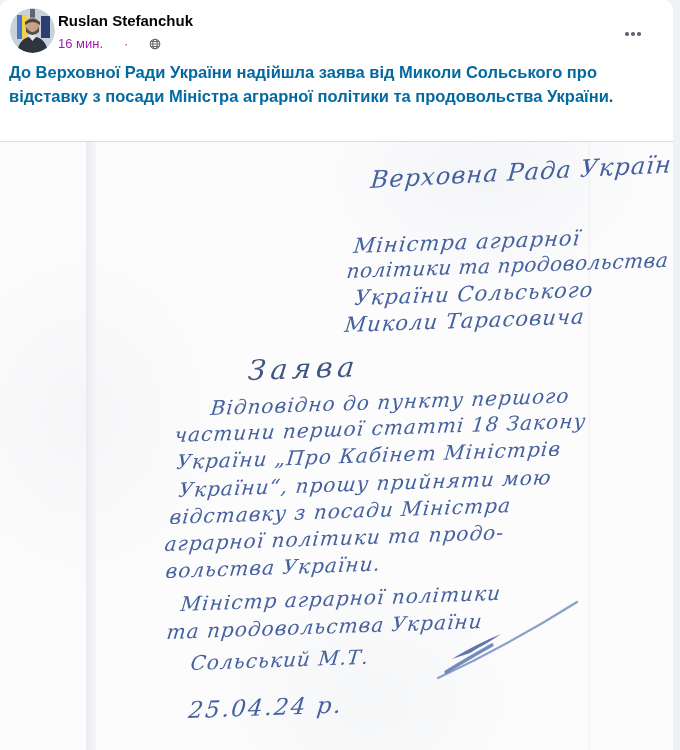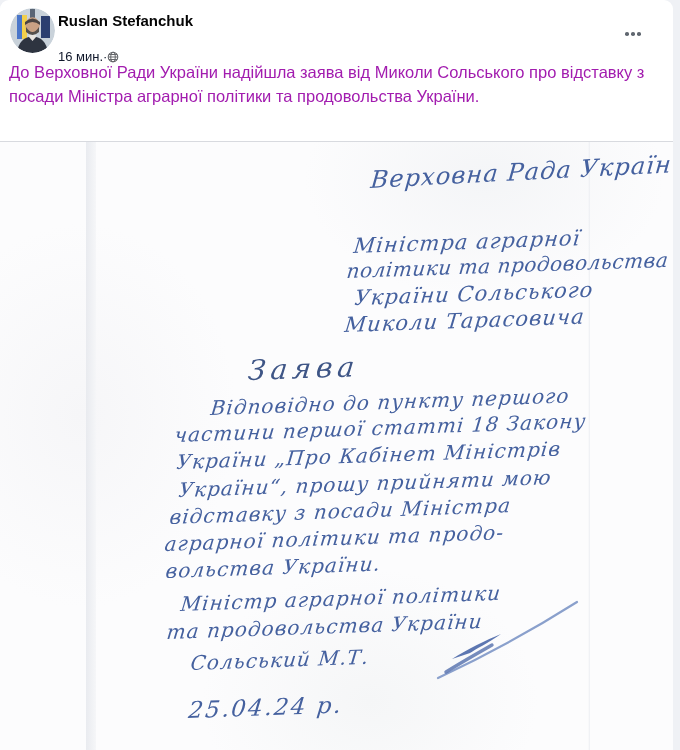--- a/index.html
+++ b/index.html
@@ -9,29 +9,29 @@
   .card { position:absolute; left:0; top:0; width:673px; height:750px;
           background:#fff; border-radius:9px 9px 0 0; overflow:hidden; }
 
   
   .header { position:relative; height:53px;padding-left:18px; }
   .avatar { position:absolute; left:10px; top:8px; width:45px; height:45px;
             border-radius:50%; overflow:hidden; cursor:pointer; }
   .avatar svg { display:block; }
   .hmeta { position:absolute; left:58px; top:11px; }
   .author { font-size:15px; font-weight:bold; color:#050505; line-height:19px; cursor:pointer; }
-  .meta { margin-top:19px; font-size:13px; color:#0f172a; display:flex; align-items:center; gap:0; line-height:15px; }
+  .meta { margin-top:6px; font-size:13px; color:#a21caf; display:flex; align-items:center; gap:21px; line-height:15px; }
   .meta .globe { display:inline-flex; margin-top:1px; }
   .menu { position:absolute; right:26px; top:24px; width:28px; height:20px;
           display:flex; align-items:center; justify-content:center; gap:2.5px;
           cursor:pointer; border-radius:4px; }
   .menu i { width:3.6px; height:3.6px; border-radius:50%; background:#606770; display:block; }
 
   
-  .content { padding:7px 2px 0 9px; font-size:16.5px; line-height:24px; color:#a21caf; }
+  .content { padding:7px 2px 0 9px; font-size:16.5px; line-height:24px; color:#0369a1;font-weight:bold; }
   .content p { margin:0 0 7px 0; }
 
   
   .photo { position:absolute; left:0; top:141px; width:673px; height:609px;
            border-top:1px solid #d8dadf; cursor:pointer;
            background:
              radial-gradient(ellipse 300px 200px at 72% 6%, #f4f5f7 0%, rgba(244,245,247,0) 60%),
              radial-gradient(ellipse 260px 320px at 12% 45%, #f6f6f8 0%, rgba(246,246,248,0) 60%),
              radial-gradient(ellipse 280px 220px at 55% 92%, #f5f6f7 0%, rgba(245,246,247,0) 60%),
              #fcfcfd; }

